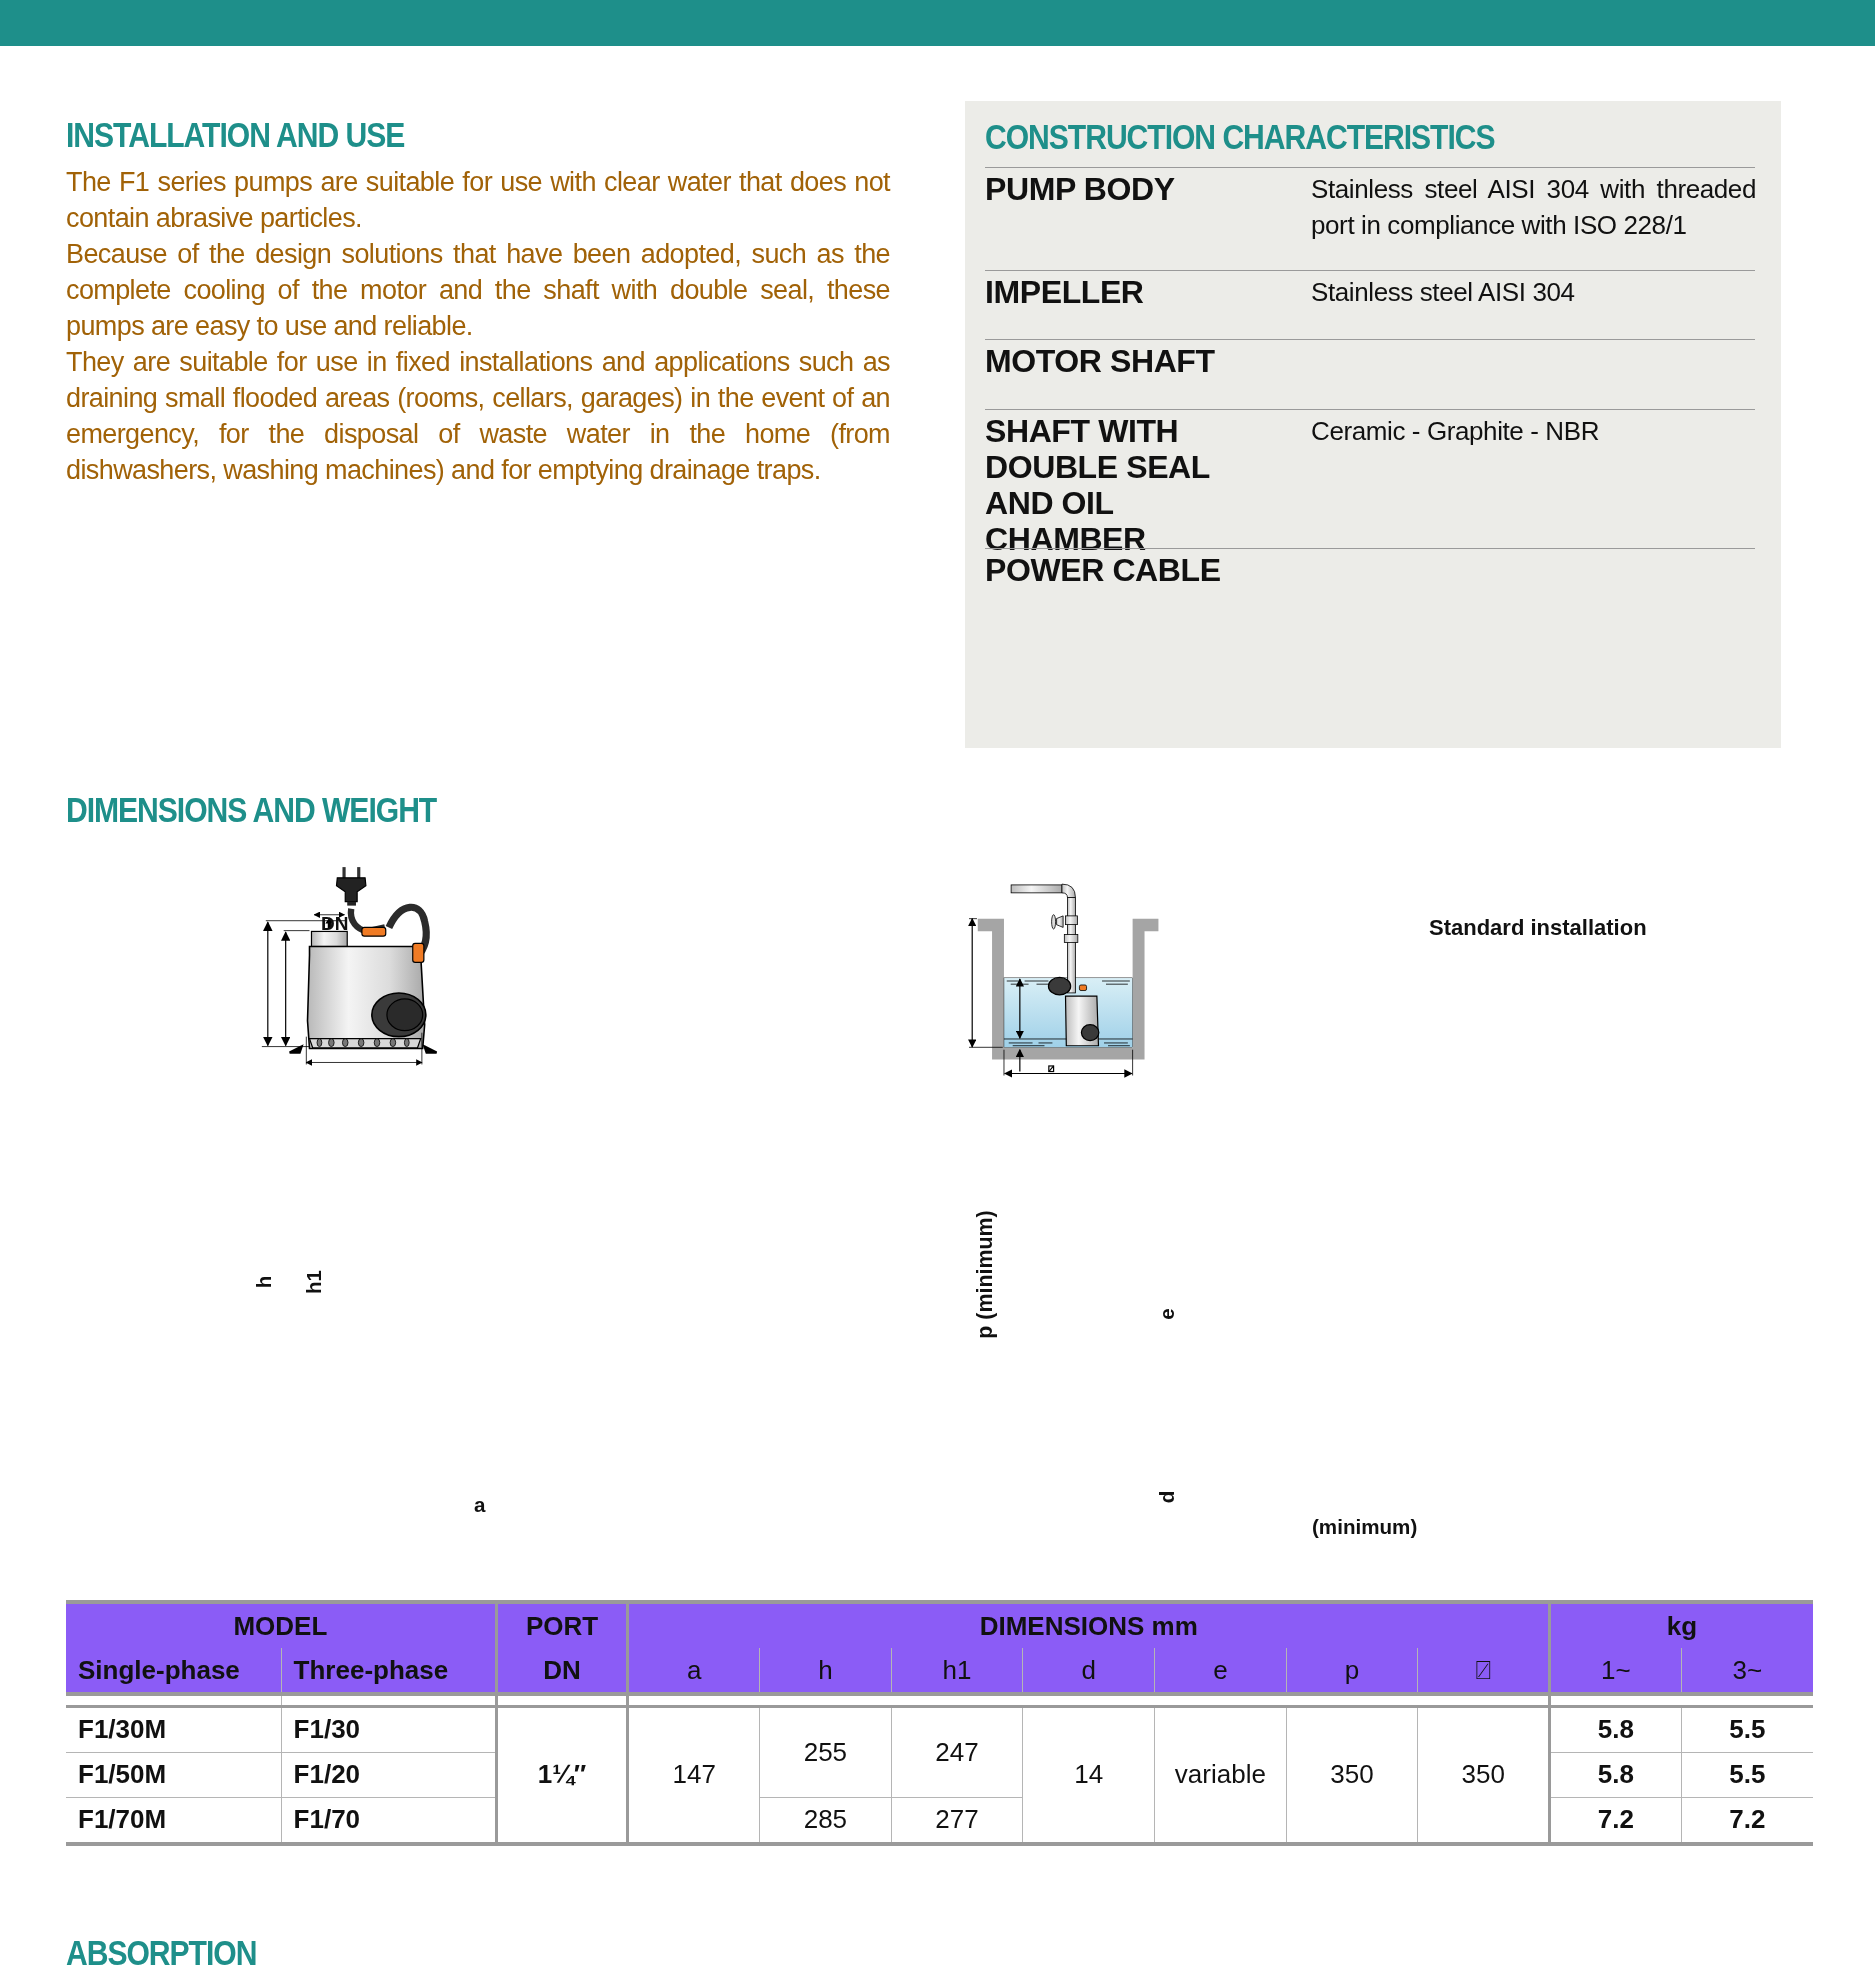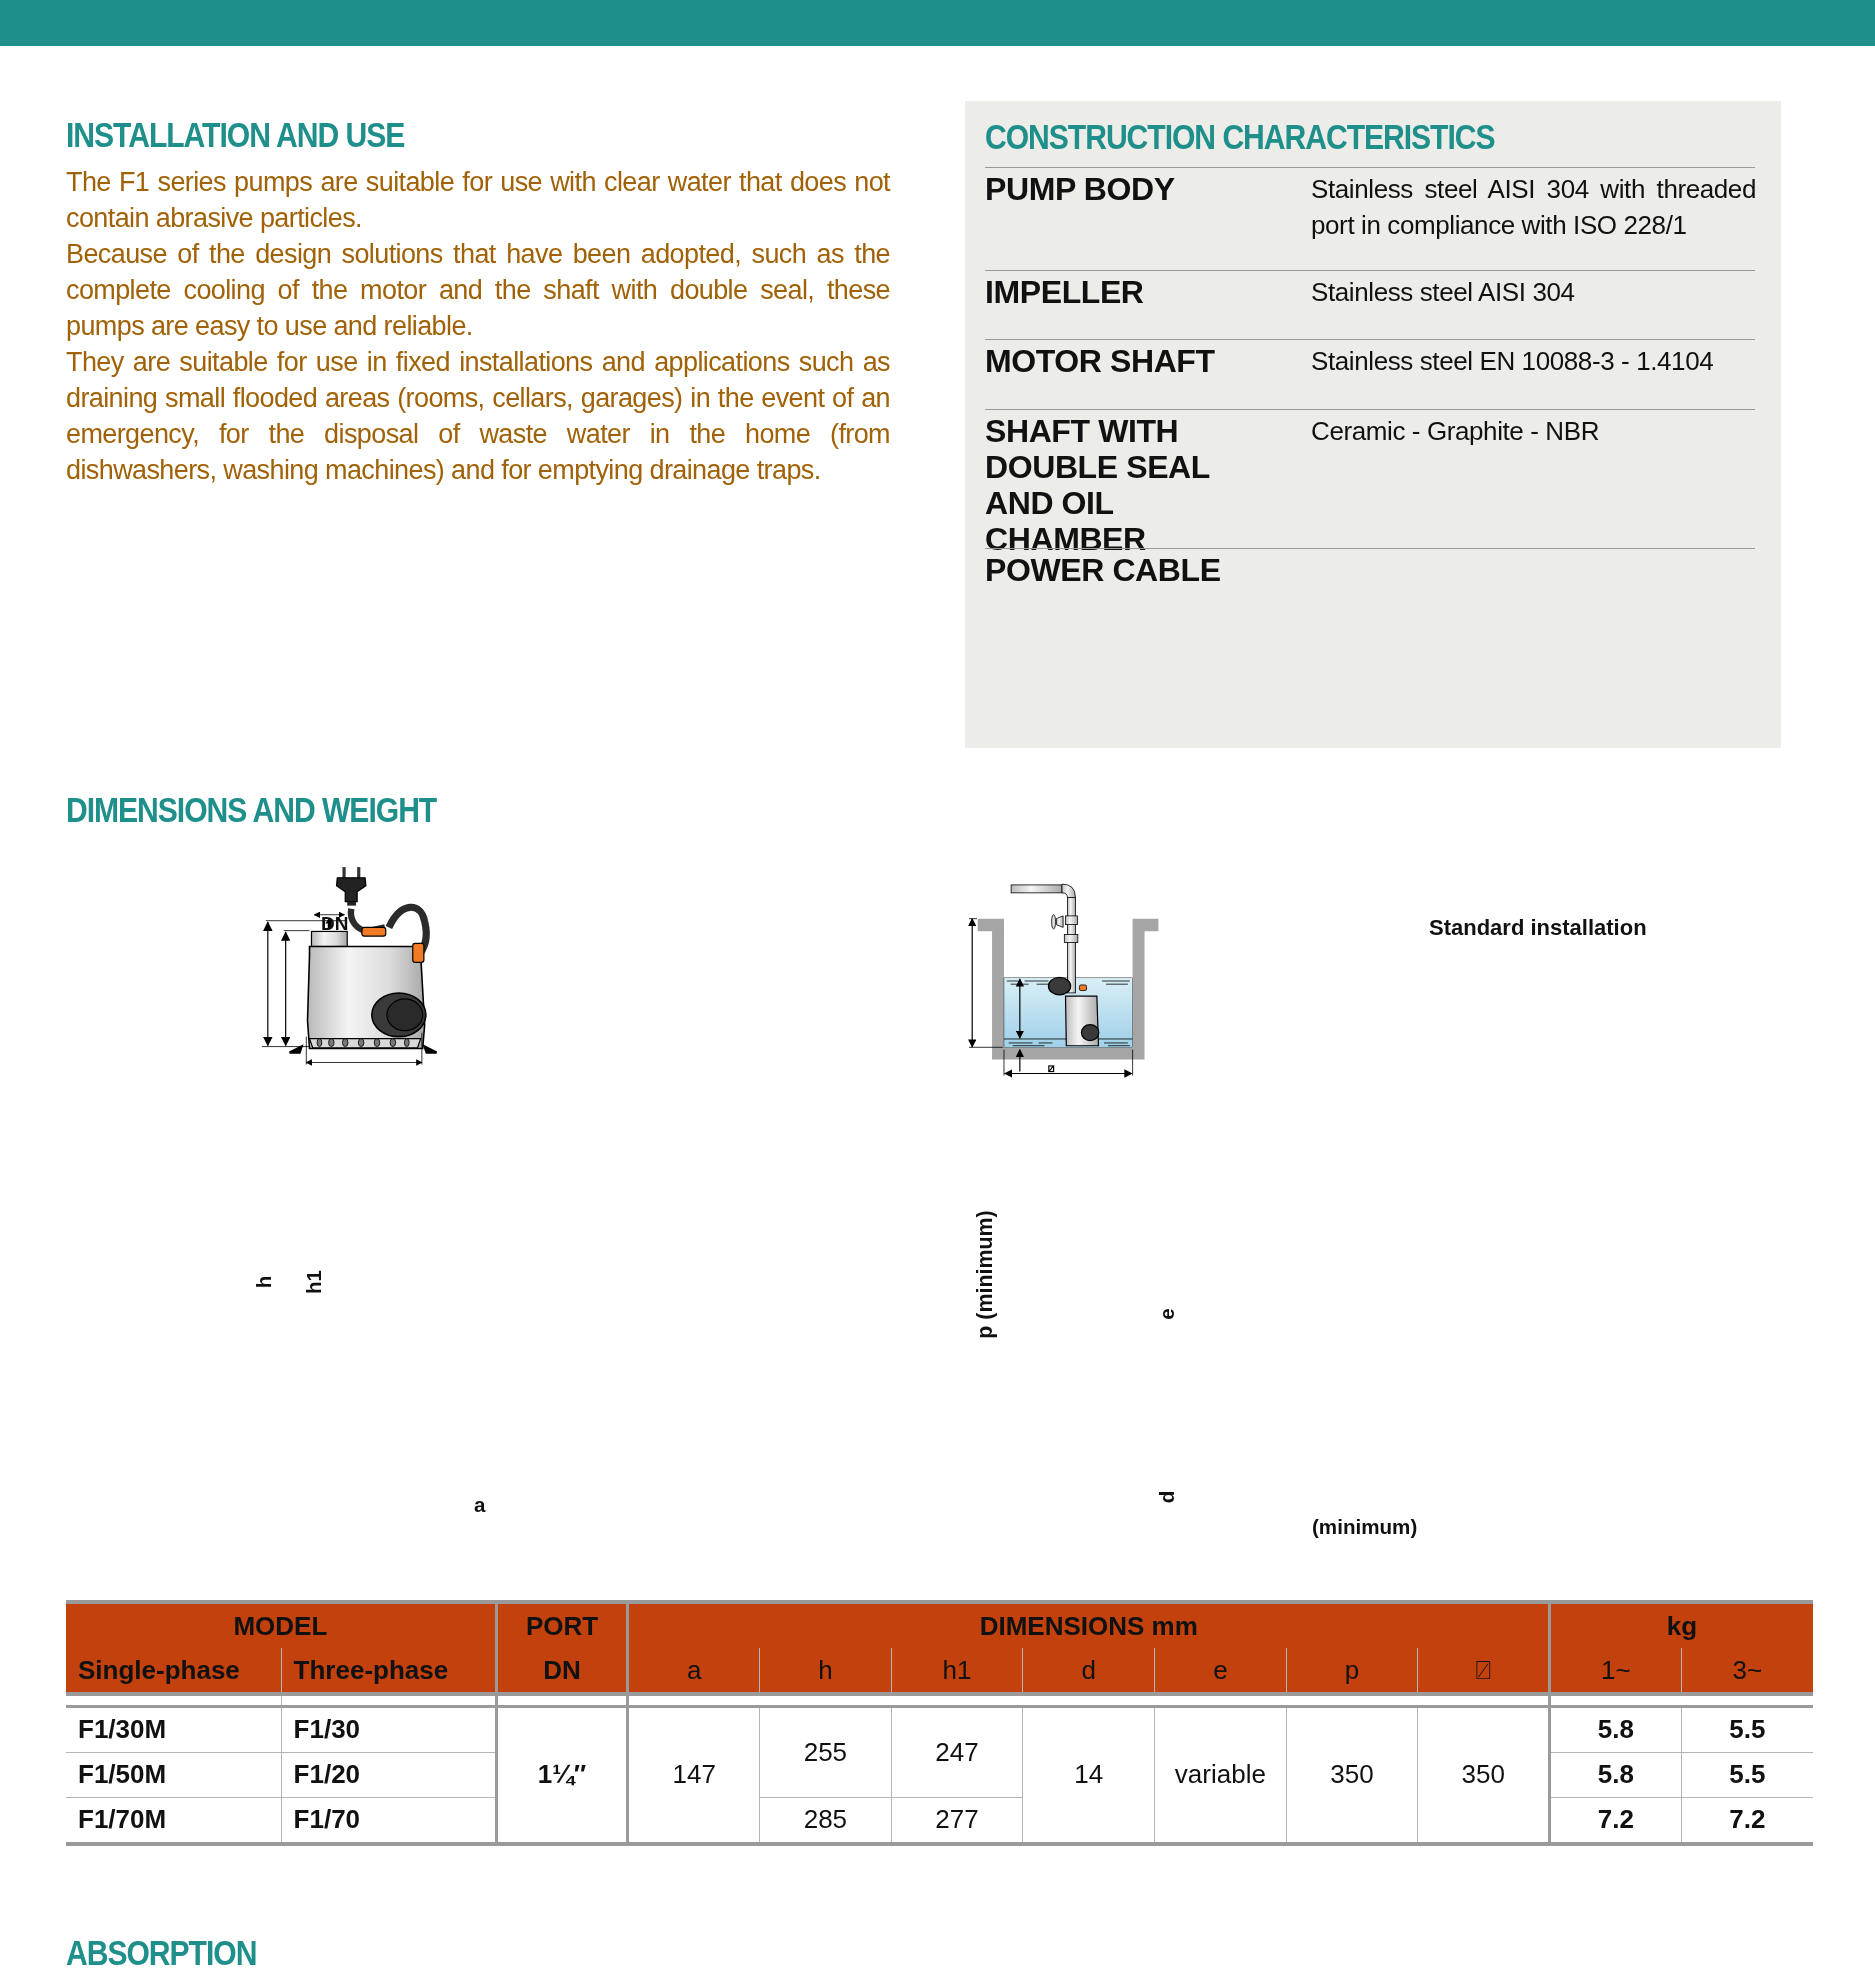--- a/index.html
+++ b/index.html
@@ -24,21 +24,21 @@
   .cbox { left: 965px; top: 101px; width: 816px; height: 647px; background: #ecece8; }
   .cbox .h-teal { position: absolute; left: 20px; top: 16px; }
   .crow { position: absolute; left: 20px; width: 770px; border-top: 1.6px solid #9a9a9a; }
   .crow .lbl { position: absolute; left: 0; top: 3.2px; font-weight: bold; font-size: 32px; line-height: 36px; letter-spacing: -0.4px; }
   .crow .val { position: absolute; left: 326px; top: 3.2px; width: 445px; font-size: 26px; line-height: 36px; text-align: justify; letter-spacing: -0.4px; }
 
   
   table.spec { border-collapse: collapse; position: absolute; font-size: 26px; }
   table.spec td, table.spec th { padding: 0; text-align: center; vertical-align: middle; }
   table.spec thead tr.top th { border-top: 4.8px solid #9a9a9a; }
-  table.spec thead th { background: #c2410c; font-weight: bold; height: 44px; }
+  table.spec thead th { background: #8b5cf6; font-weight: bold; height: 44px; }
   table.spec thead tr.sub th { font-weight: normal; border-bottom: 4.8px solid #9a9a9a; }
   table.spec thead tr.sub th.b { font-weight: bold; }
   table.spec tbody tr.gap td { height: 8.7px; background: #fff; border-bottom: 3.2px solid #9a9a9a; }
   table.spec tbody td { height: 44px; border-bottom: 1.6px solid #b5b5b5; }
   table.spec tbody tr:last-child td { border-bottom: 4.8px solid #9a9a9a; }
   table.spec .vl { border-left: 1.2px solid #b5b5b5; }
   table.spec .vL { border-left: 3.2px solid #9a9a9a; }
   table.spec .left { text-align: left; padding-left: 12px; }
   table.spec .bold { font-weight: bold; }
   table.spec td.rs { border-bottom: 4.8px solid #9a9a9a; text-align: center; }
@@ -63,21 +63,20 @@
   <div class="crow" style="top:66px; height:103px;">
     <div class="lbl">PUMP BODY</div>
     <div class="val">Stainless steel AISI 304 with threaded port in compliance with ISO 228/1</div>
   </div>
   <div class="crow" style="top:169px; height:69px;">
     <div class="lbl">IMPELLER</div>
     <div class="val">Stainless steel AISI 304</div>
   </div>
   <div class="crow" style="top:238px; height:69px;">
     <div class="lbl">MOTOR SHAFT</div>
-    <div class="val">Stainless steel EN 10088-3 - 1.4104</div>
   </div>
   <div class="crow" style="top:308px; height:139px;">
     <div class="lbl" style="width:254px;">SHAFT WITH DOUBLE SEAL AND OIL CHAMBER</div>
     <div class="val">Ceramic - Graphite - NBR</div>
   </div>
   <div class="crow" style="top:447px; height:167px;">
     <div class="lbl">POWER CABLE</div>
   </div>
 </div>
 

